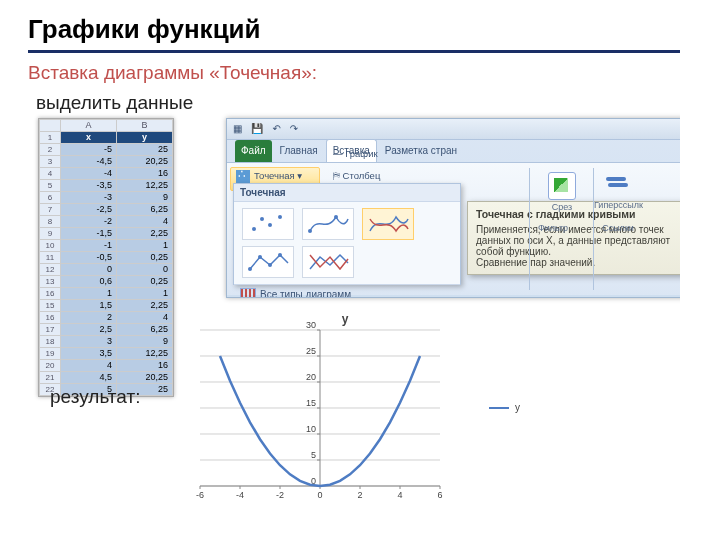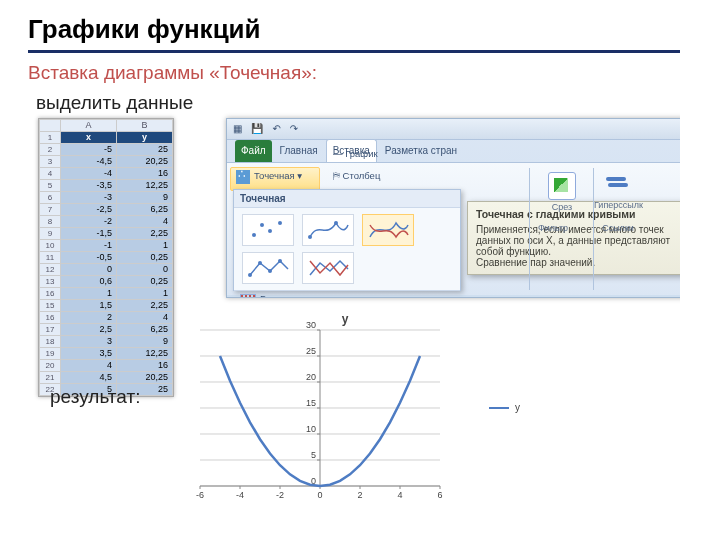--- a/index.html
+++ b/index.html
@@ -40,21 +40,21 @@
   .rgroup { position: absolute; top: 5px; bottom: 5px; text-align: center; color: #5a6d8a; font-size: 9px; border-left: 1px solid #b0c4de; }
   .rgroup.g2 { left: 302px; width: 64px; }
   .rgroup.g3 { left: 366px; width: 48px; }
   .rgroup.g4 { left: 414px; width: 50px; }
   .rgroup .ic { width: 26px; height: 26px; margin: 4px auto 2px; }
   .ic.slice { border-radius:3px; border:1px solid #8faadc; background:#fff; position:relative; }
   .ic.slice::after { content:""; position:absolute; left:5px; top:5px; width:14px; height:14px; background:linear-gradient(135deg,#34a835 50%, #a7e3a3 50%); }
   .ic.link { position:relative; }
   .ic.link::after { content:""; position:absolute; left:3px; top:11px; width:20px; height:4px; border-radius:2px; background:#4e7cc3; box-shadow:-2px -6px 0 0 #4e7cc3; }
 
-  .dropdown { position: absolute; left: 6px; top: 26px; width: 226px; height: 100px; background: #f5f9fd; border: 1px solid #b0c4de; box-shadow: 2px 2px 5px rgba(0,0,0,0.25); }
+  .dropdown { position: absolute; left: 6px; top: 20px; width: 226px; height: 100px; background: #f5f9fd; border: 1px solid #b0c4de; box-shadow: 2px 2px 5px rgba(0,0,0,0.25); }
   .dd-title { padding: 3px 6px; font-weight: bold; color: #3b5375; background: #e4ecf7; border-bottom: 1px solid #cbd8ea; }
   .dd-grid { display: grid; grid-template-columns: repeat(3, 54px); gap: 6px; padding: 6px 8px; }
   .dd-grid .cell { width: 50px; height: 30px; border: 1px solid #d0d9e6; background: #fff; display: flex; align-items: center; justify-content: center; }
   .dd-grid .cell.hot { border: 1px solid #ffcf6b; background: #fff4d5; }
   .dd-footer { border-top: 1px solid #cbd8ea; display:flex; align-items:center; padding:3px 6px; gap:4px; color:#3b5375; }
   .dd-footer .mini { width:14px; height:10px; border:1px solid #8faadc; background: repeating-linear-gradient(90deg,#c0504d 0 2px, transparent 2px 4px); }
   
   svg.sc { width: 44px; height: 26px; }
   svg.sc .pt { fill:#4e7cc3; }
   svg.sc .ln { stroke:#4e7cc3; fill:none; stroke-width:1.5; }

